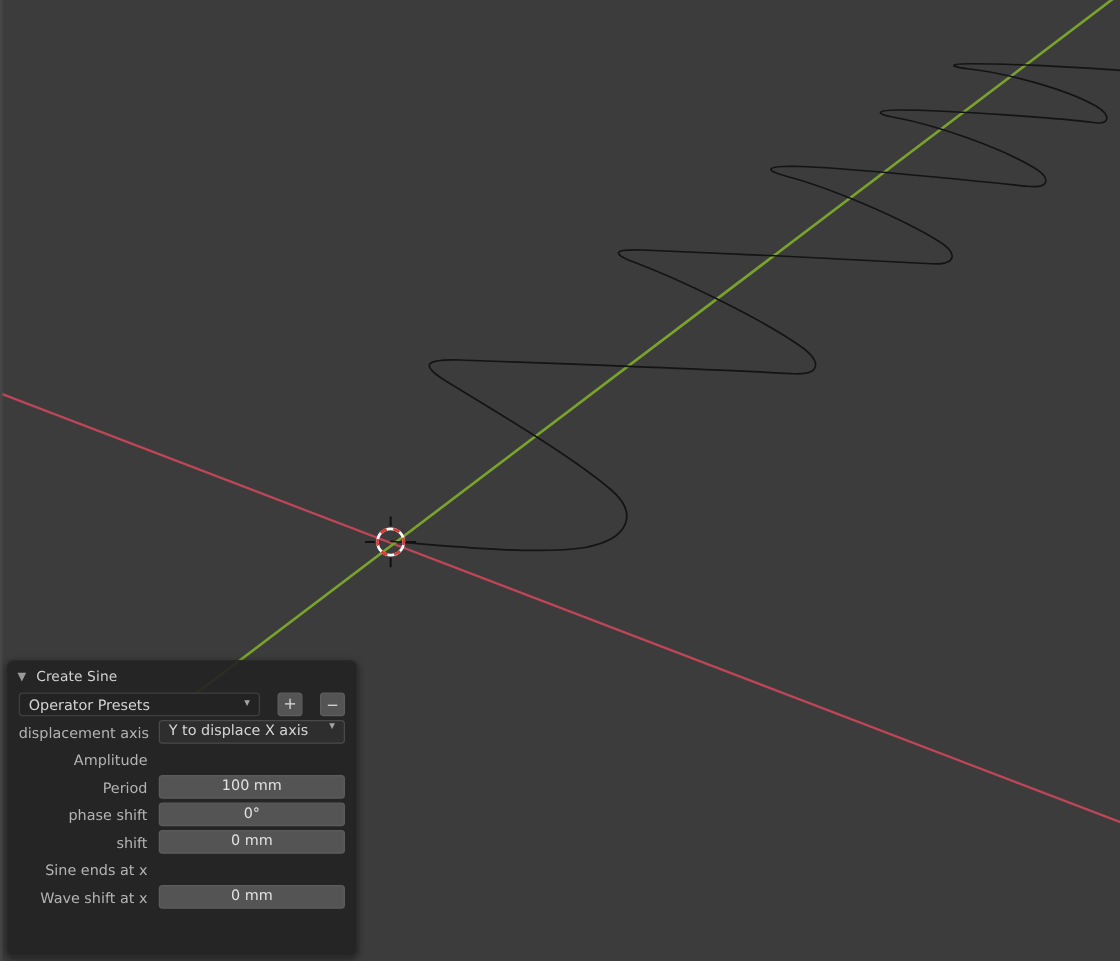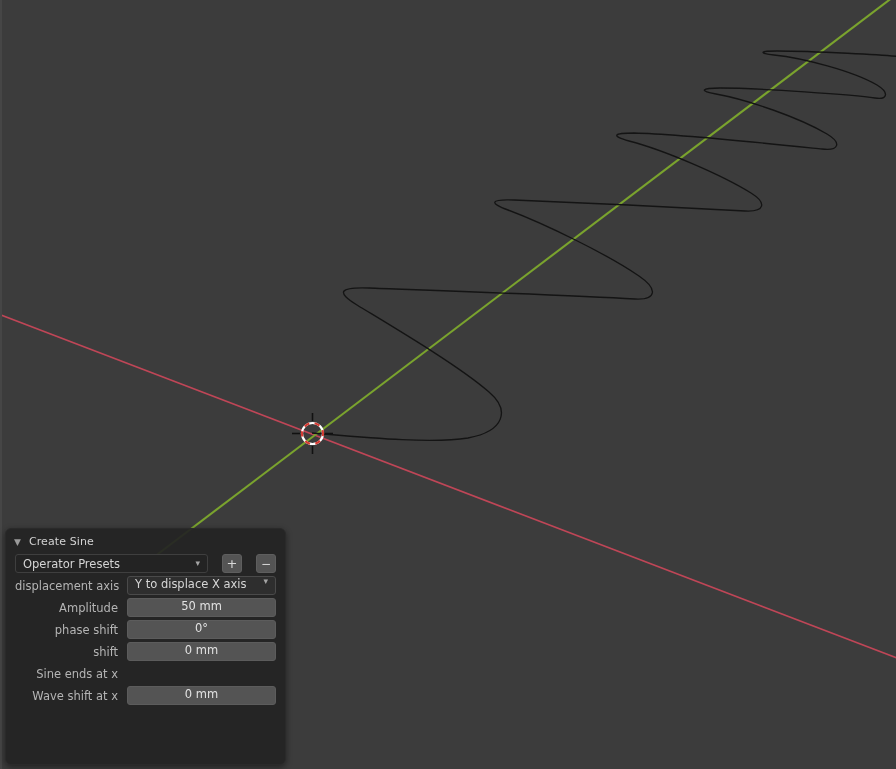--- a/index.html
+++ b/index.html
@@ -260,25 +260,28 @@
       <div class="prop-row">
         <div class="prop-label">displacement axis</div>
         <div class="prop-field prop-enum">
           <span class="vtext">Y to displace X axis</span>
           <span class="chev">▾</span>
         </div>
       </div>
 
       <div class="prop-row">
         <div class="prop-label">Amplitude</div>
+      </div>
+
+      <div class="prop-row">
+        <div class="prop-label">Period</div>
         <div class="prop-field">
-          <span class="vtext">50 mm</span>
-        </div>
-      </div>
-
+          <span class="vtext">100 mm</span>
+        </div>
+      </div>
 
       <div class="prop-row">
         <div class="prop-label">phase shift</div>
         <div class="prop-field">
           <span class="vtext">0°</span>
         </div>
       </div>
 
       <div class="prop-row">
         <div class="prop-label">shift</div>

